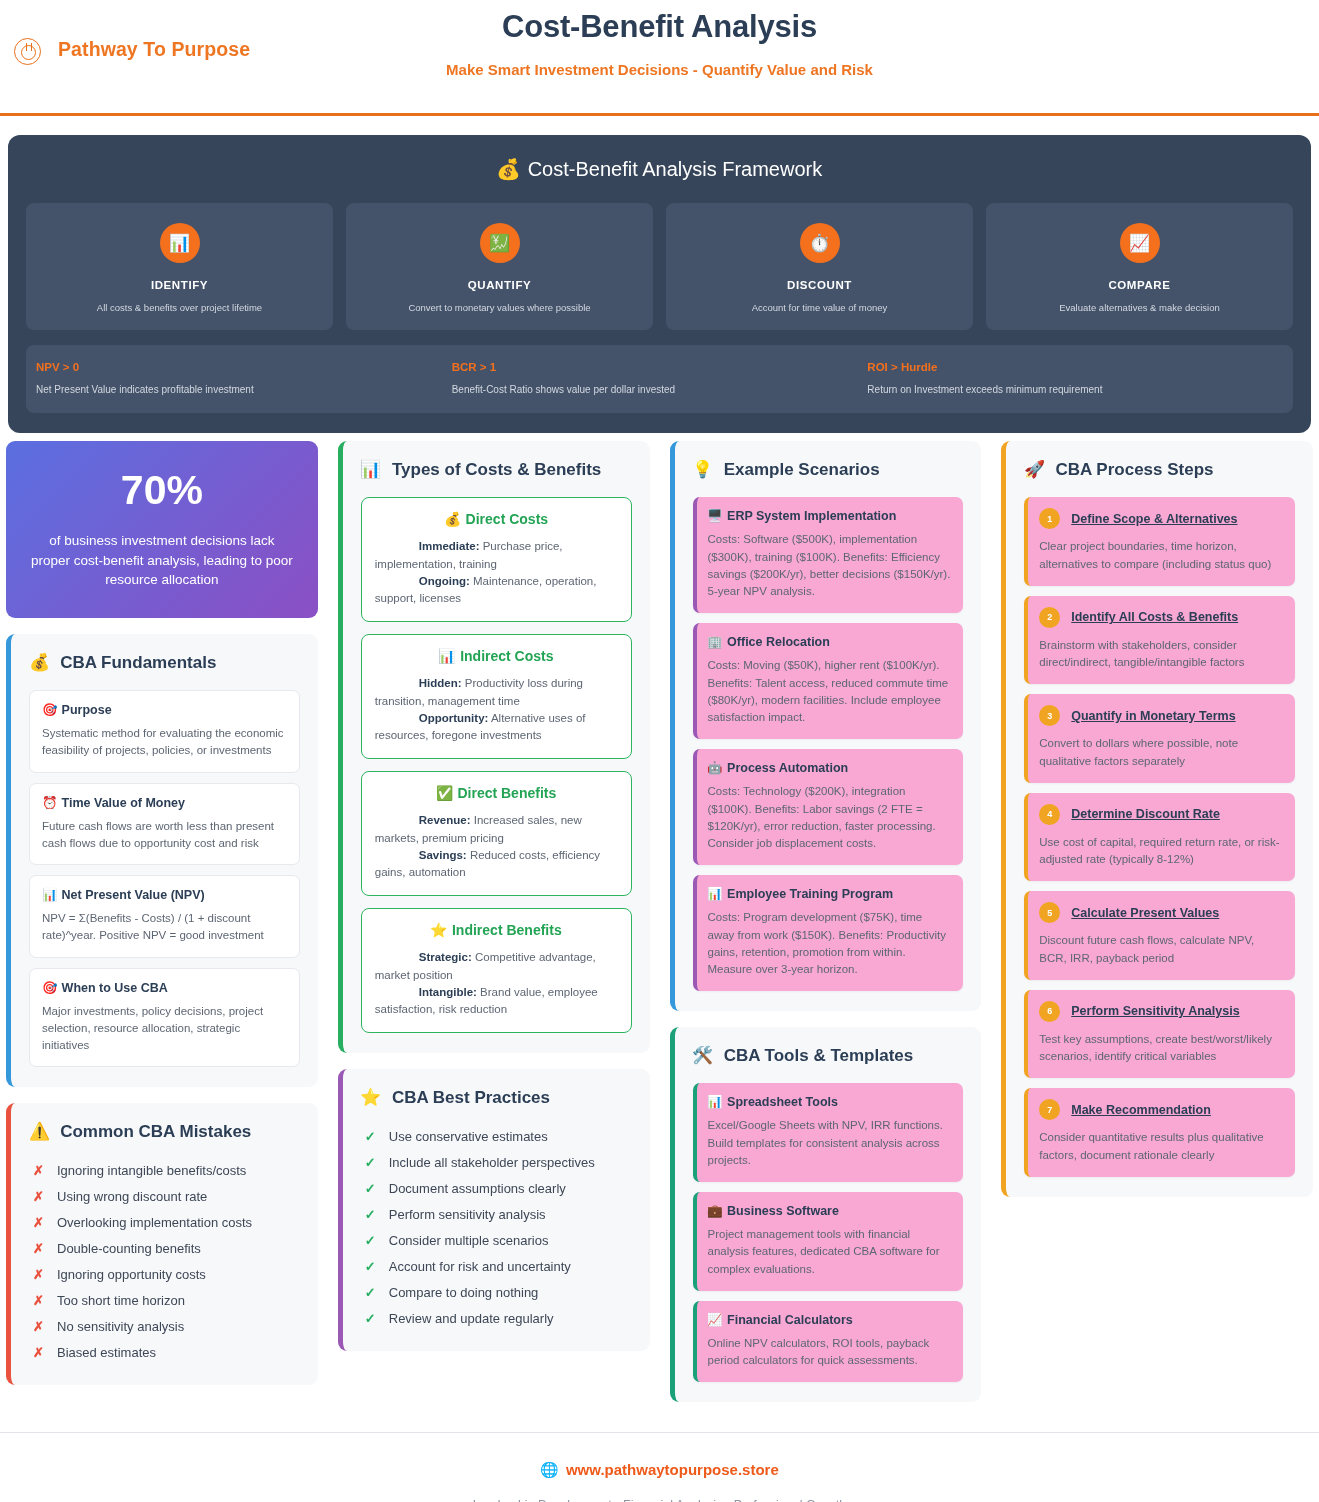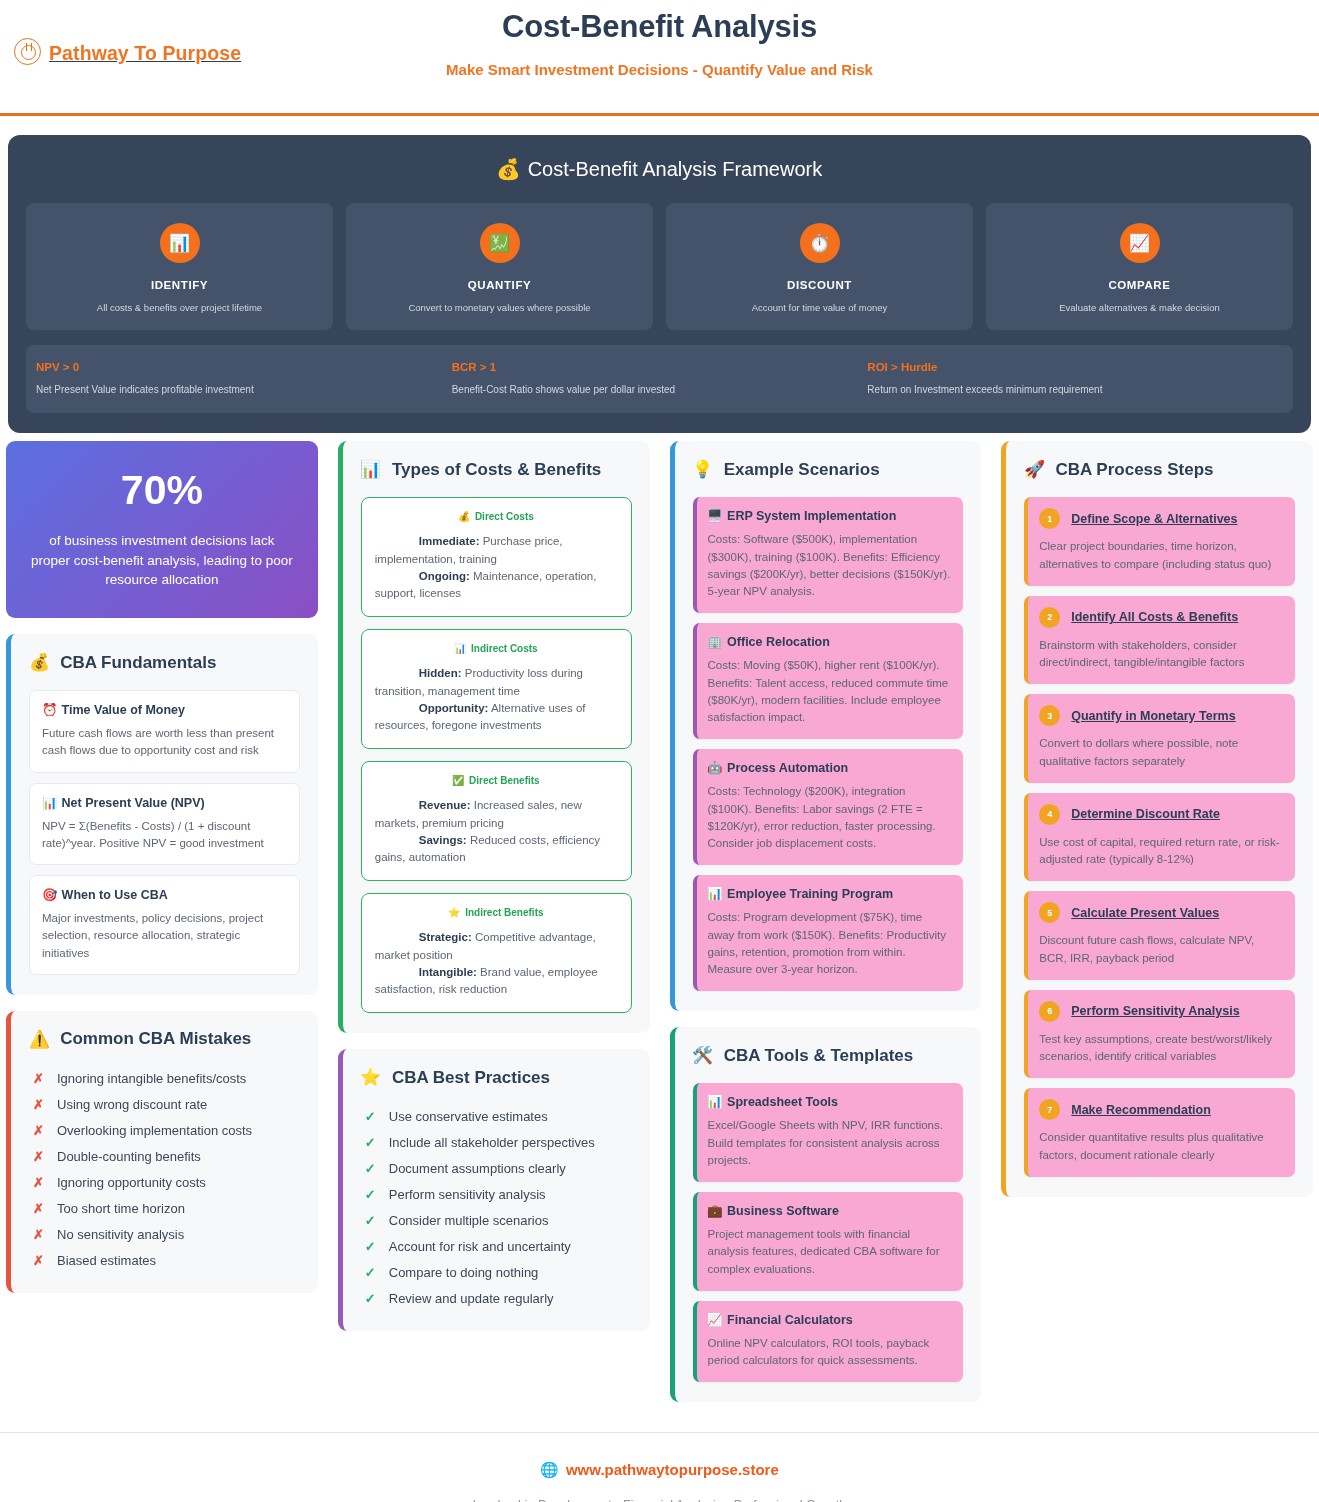--- a/index.html
+++ b/index.html
@@ -14,21 +14,21 @@
   
   .header {
     position: relative;
     height: 116px;
     border-bottom: 3px solid #e8701a;
     background: #fff;
   }
   .brand {
     position: absolute;
     left: 14px; top: 38px;
-    display: flex; align-items: flex-end; gap: 8px; text-decoration: underline;
+    display: flex; align-items: flex-start; gap: 17px;
   }
   .brand-mark {
     width: 27px; height: 27px;
     border: 1.6px solid #e8701a;
     border-radius: 50%;
     position: relative;
   }
   .brand-mark::before {
     content: "";
     position: absolute; left: 6px; top: 6px;
@@ -194,21 +194,21 @@
     background: #ffffff;
     border: 1.6px solid #2eb45f;
     border-radius: 8px;
     padding: 13px 13px 14px 13px;
     margin-bottom: 12px;
   }
   .type-card:last-child { margin-bottom: 0; }
   .type-head {
     text-align: center;
     color: #23a455;
-    font-size: 10px;
+    font-size: 14px;
     font-weight: bold;
     margin-bottom: 11px;
   }
   .type-head .ic { margin-right: 4px; }
   .type-body {
     font-size: 11.5px;
     line-height: 1.5;
     color: #5d6673;
   }
   .type-body b { color: #2b3e55; padding-left: 44px; }
@@ -343,20 +343,24 @@
         <div class="stat-text">of business investment decisions lack proper cost-benefit analysis, leading to poor resource allocation</div>
       </div>
 
       <div class="panel blue">
         <div class="panel-title">
           <span class="ic">💰</span>
           <span>CBA Fundamentals</span>
         </div>
         <div id="fundamentals-list">
             <div class="sub">
+              <div class="sub-head"><span class="ic">🎯</span>Purpose</div>
+              <div class="sub-body">Systematic method for evaluating the economic feasibility of projects, policies, or investments</div>
+            </div>
+            <div class="sub">
               <div class="sub-head"><span class="ic">⏰</span>Time Value of Money</div>
               <div class="sub-body">Future cash flows are worth less than present cash flows due to opportunity cost and risk</div>
             </div>
             <div class="sub">
               <div class="sub-head"><span class="ic">📊</span>Net Present Value (NPV)</div>
               <div class="sub-body">NPV = Σ(Benefits - Costs) / (1 + discount rate)^year. Positive NPV = good investment</div>
             </div>
             <div class="sub">
               <div class="sub-head"><span class="ic">🎯</span>When to Use CBA</div>
               <div class="sub-body">Major investments, policy decisions, project selection, resource allocation, strategic initiatives</div>

